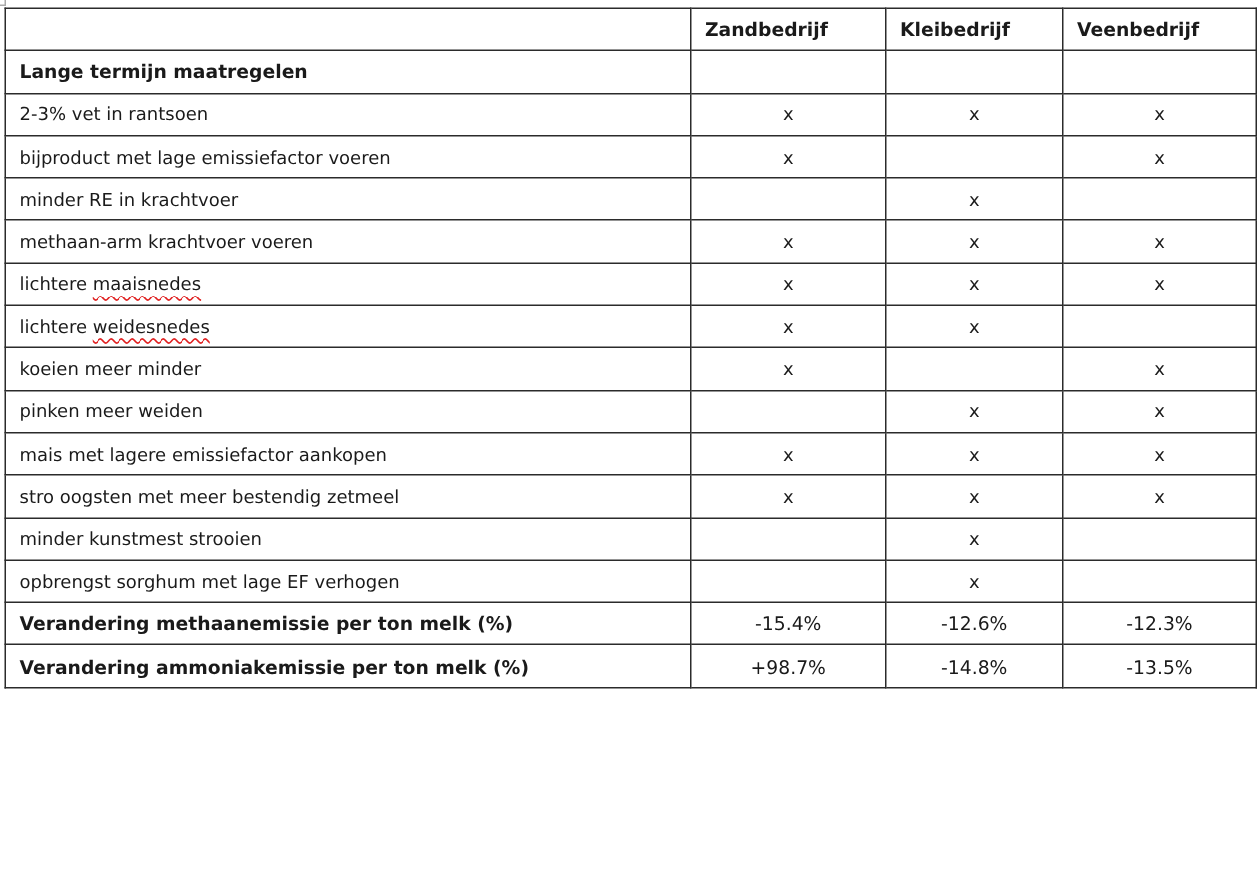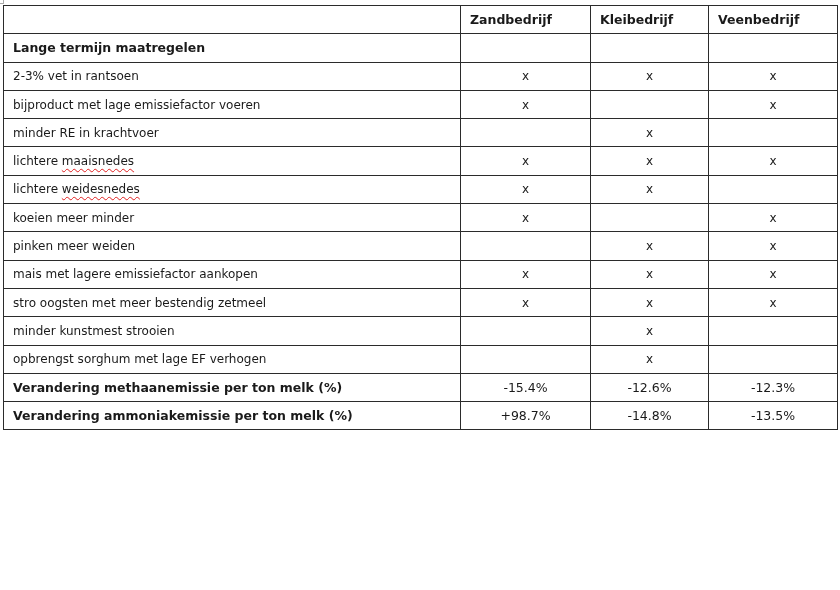--- a/index.html
+++ b/index.html
@@ -59,20 +59,26 @@
         <td class="mark"></td>
         <td class="mark">x</td>
       </tr>
       <tr>
         <td>minder RE in krachtvoer</td>
         <td class="mark"></td>
         <td class="mark">x</td>
         <td class="mark"></td>
       </tr>
       <tr>
+        <td>methaan-arm krachtvoer voeren</td>
+        <td class="mark">x</td>
+        <td class="mark">x</td>
+        <td class="mark">x</td>
+      </tr>
+      <tr>
         <td><span>lichtere </span><span class="spell">maaisnedes</span></td>
         <td class="mark">x</td>
         <td class="mark">x</td>
         <td class="mark">x</td>
       </tr>
       <tr>
         <td><span>lichtere </span><span class="spell">weidesnedes</span></td>
         <td class="mark">x</td>
         <td class="mark">x</td>
         <td class="mark"></td>

